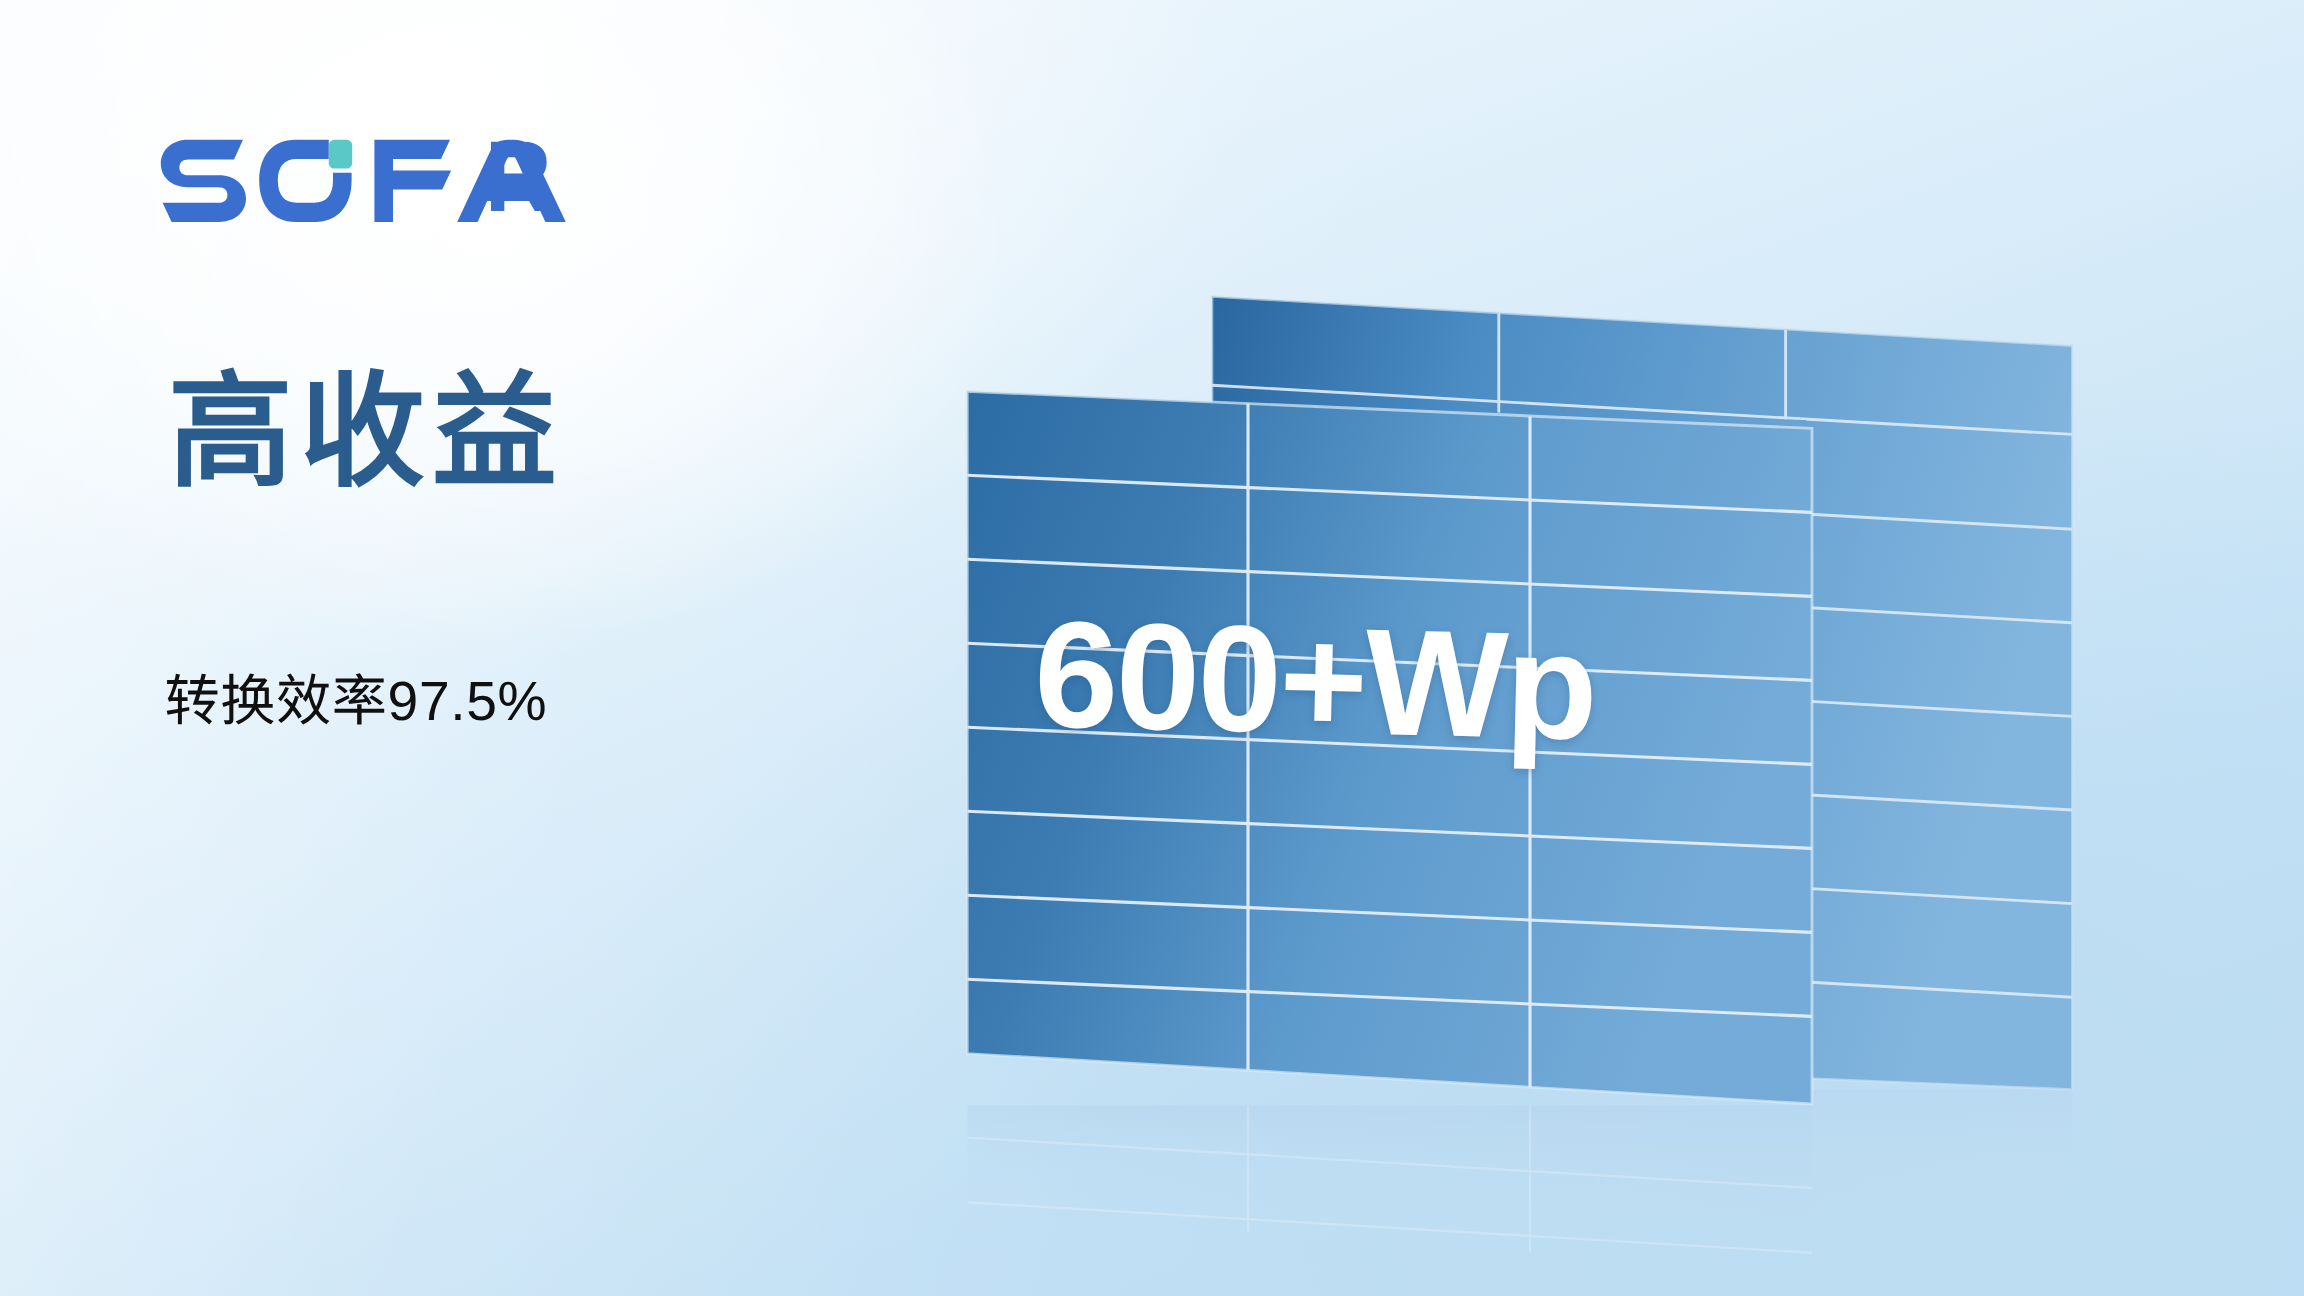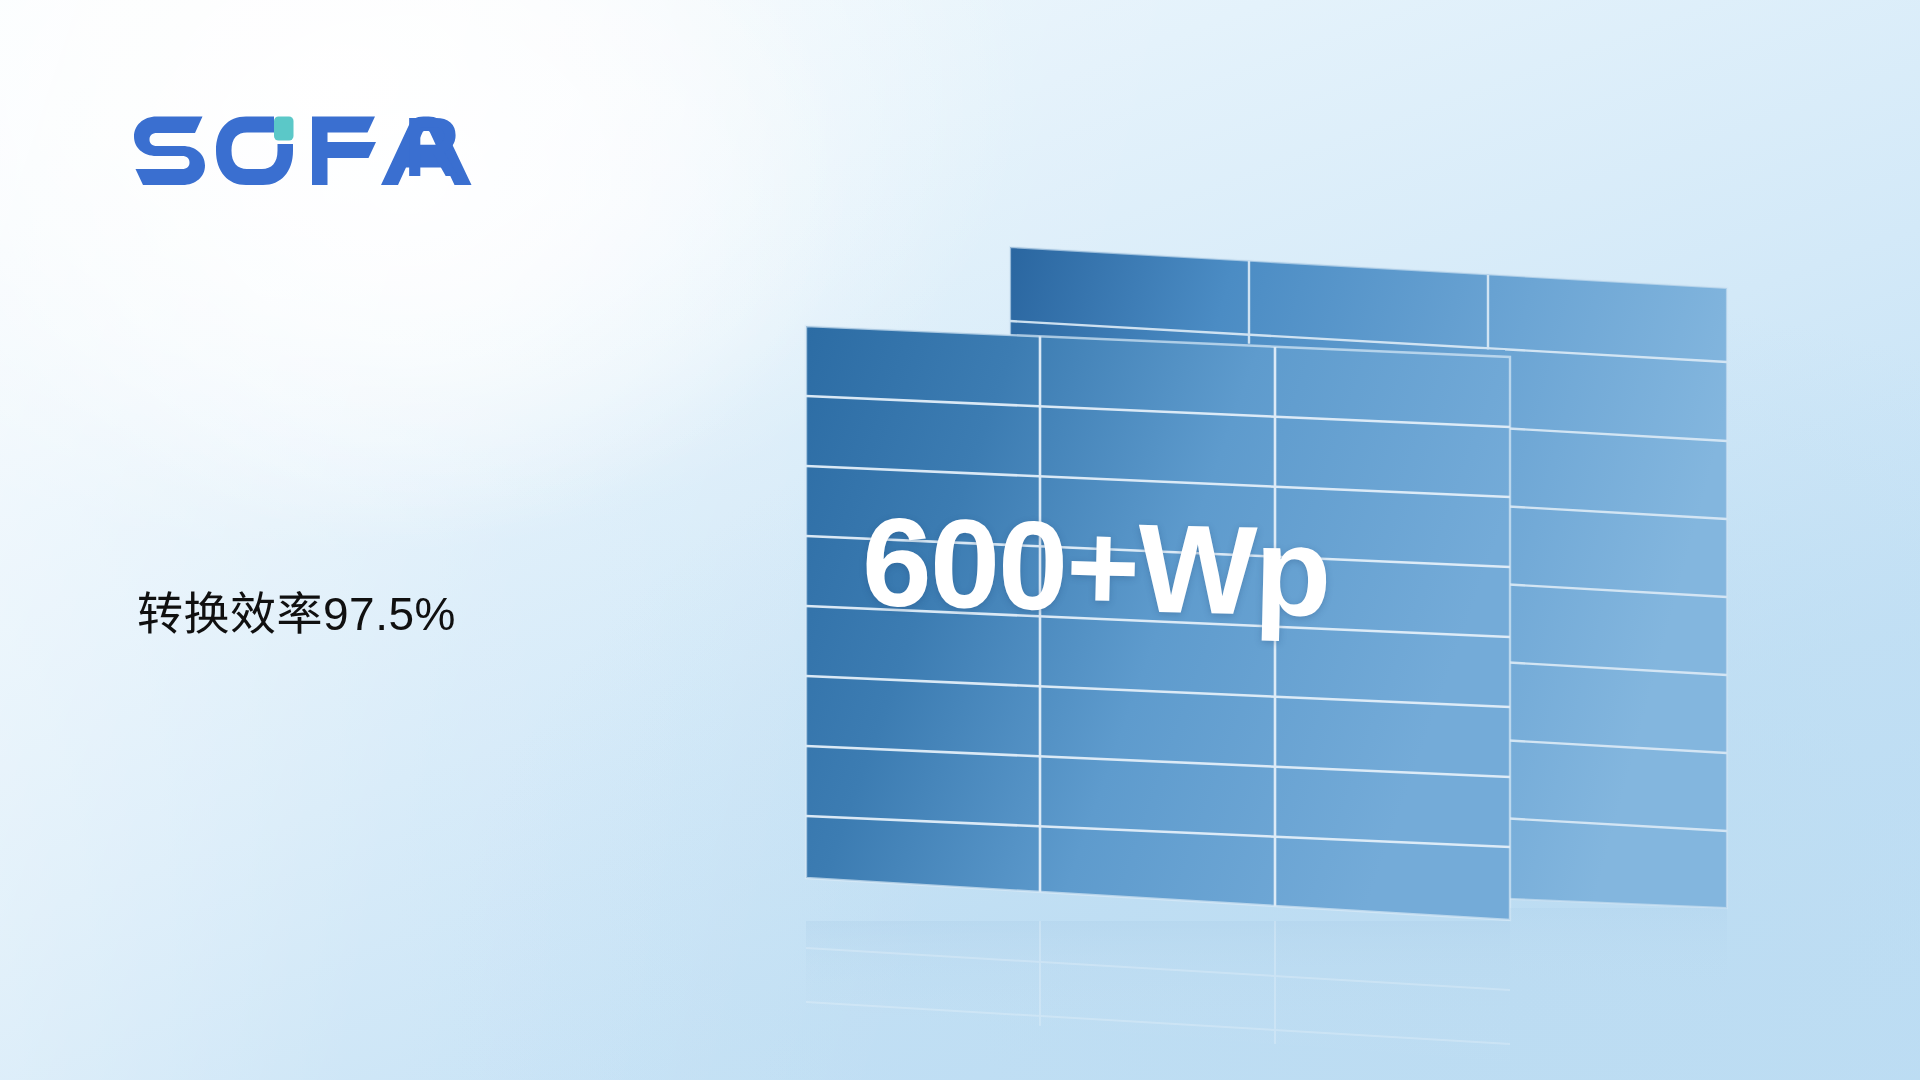--- a/index.html
+++ b/index.html
@@ -64,21 +64,20 @@
   #subcopy {
     position: absolute;
     left: 137px;
     top: 551px;
     font-size: 46px;
     line-height: 1.46;
     font-weight: 400;
     color: #101010;
     letter-spacing: 0.5px;
     white-space: nowrap;
-    margin-top: 30px;
   }
   #subcopy .line { display: block; }
 
   
   #panels {
     position: absolute;
     left: 0; top: 0;
     width: 1920px; height: 1080px;
     pointer-events: none;
   }
@@ -207,18 +206,19 @@
       </g>
 
       <rect x="142" y="8.5" width="19.5" height="24" rx="4.5" fill="#5bc8c8"></rect>
     </svg>
   </div>
 
   <div style="position:absolute; left:404px; top:105px; font-size:84px; font-weight:700;
               color:#3a6fd0; letter-spacing:0; line-height:1; font-family:'Liberation Sans',sans-serif;
               transform:scaleX(0.92); transform-origin:left top;">R</div>
 
+  <div id="headline">高收益</div>
 
   <div id="subcopy">
     <span class="line">转换效率97.5%</span>
   </div>
 
 </div>
 
 </body></html>

